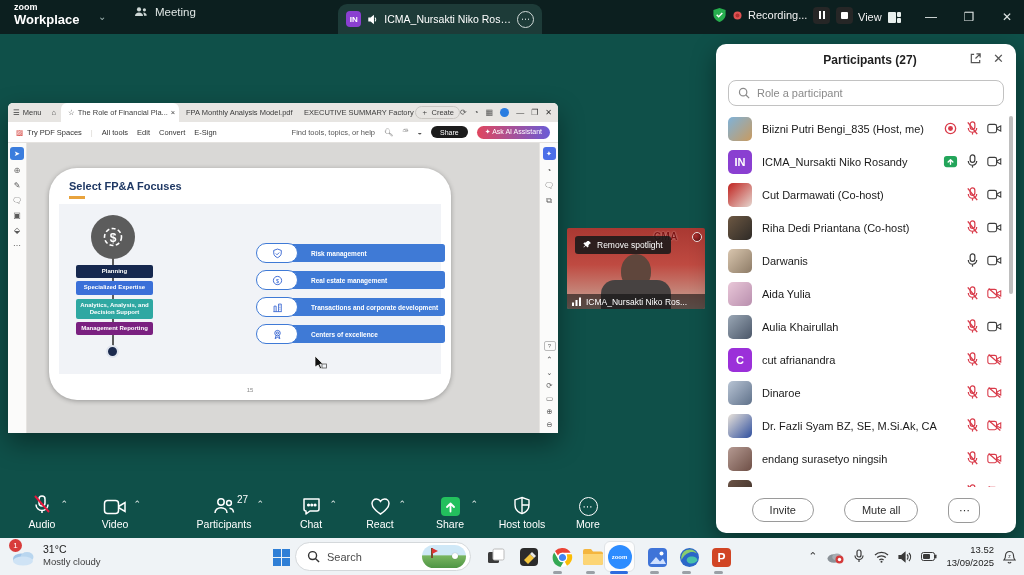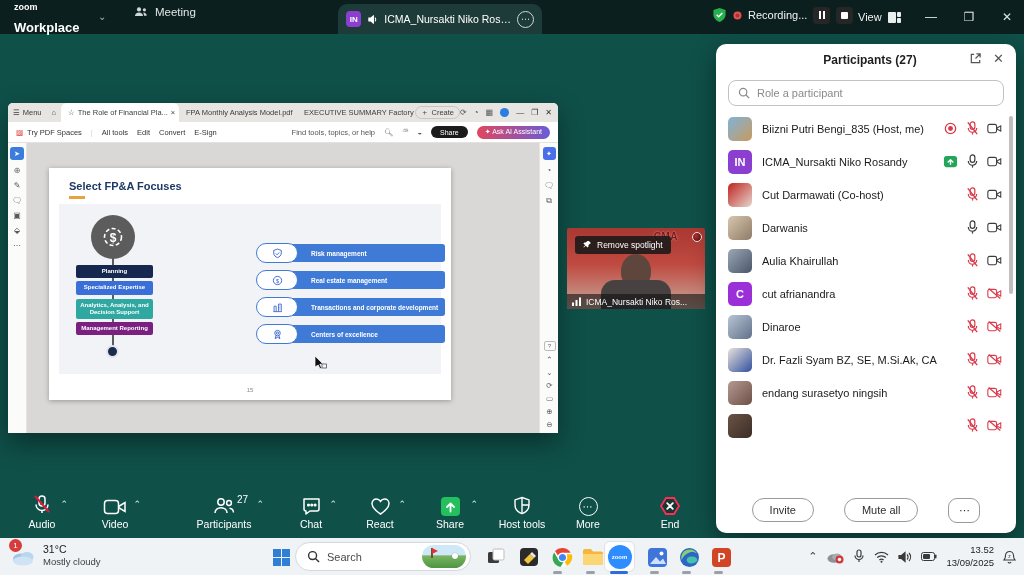--- a/index.html
+++ b/index.html
@@ -3,21 +3,21 @@
 <meta charset="utf-8">
 <style>
   * { margin:0; padding:0; box-sizing:border-box; }
   html,body { width:1024px; height:575px; overflow:hidden; }
   body { font-family:"Liberation Sans", sans-serif; position:relative; background:#0f5049; }
 
   
   .titlebar { position:absolute; top:0; left:0; width:1024px; height:34px; background:#0c1f1f; color:#e8eeec; z-index:50; }
   .brand { position:absolute; left:14px; top:3px; line-height:1; color:#fff; }
   .brand .z { font-size:9px; font-weight:700; display:block; }
-  .brand .w { font-size:13px; font-weight:700; display:block; margin-top:9px; }
+  .brand .w { font-size:13px; font-weight:700; display:block; margin-top:1px; }
   .brand-chev { position:absolute; left:98px; top:11px; color:#9fb3b0; font-size:10px; }
   .meeting-tab { position:absolute; left:134px; top:0; height:24px; display:flex; align-items:center; gap:7px; color:#dfe6e4; font-size:11.5px; }
   .active-tab { position:absolute; left:338px; top:4px; width:204px; height:30px; background:#1d3b38; border-radius:9px 9px 0 0; display:flex; align-items:center; gap:6px; padding:0 8px; }
   .in-chip { width:16px; height:16px; border-radius:4px; background:#8a3fd1; color:#fff; font-size:8px; font-weight:700; display:flex; align-items:center; justify-content:center; }
   .active-tab-label { color:#fff; font-size:10.5px; white-space:nowrap; overflow:hidden; text-overflow:ellipsis; width:132px; }
   .tab-ellipsis { width:17px; height:17px; border:1px solid #cfd8d6; border-radius:50%; color:#fff; font-size:9px; display:flex; align-items:center; justify-content:center; flex:none; }
   .rec-group { position:absolute; left:712px; top:0; height:30px; display:flex; align-items:center; gap:6px; }
   .rec-label { font-size:11px; color:#f2f2f2; }
   .chip-dark { width:17px; height:17px; background:#262626; border-radius:4px; display:flex; align-items:center; justify-content:center; gap:2px; }
   .pause-bar { width:2px; height:8px; background:#fff; }
@@ -39,21 +39,21 @@
   .pill-ai { background:linear-gradient(90deg,#e0465e,#6a5cd6); color:#fff; border-radius:9px; padding:2.5px 8px; font-size:7px; }
   .acro-body { position:absolute; top:40px; left:0; right:0; bottom:0; background:#d9d8d6; }
   .rail { position:absolute; top:0; bottom:0; width:19px; background:#fbfbfa; display:flex; flex-direction:column; align-items:center; gap:6px; padding-top:4px; font-size:8px; color:#5a5a5a; }
   .rail-left { left:0; border-right:1px solid #e6e4e1; }
   .rail-right { right:0; border-left:1px solid #e6e4e1; }
   .rail .sel { width:14px; height:13px; background:#3b7ddd; color:#fff; border-radius:3px; display:flex; align-items:center; justify-content:center; font-size:7px; }
   .rail-bottom { position:absolute; bottom:4px; left:0; width:19px; display:flex; flex-direction:column; align-items:center; gap:4px; font-size:7.5px; color:#5a5a5a; }
   .page-chip { width:12px; height:10px; border:1px solid #bbb; border-radius:2px; font-size:6px; display:flex; align-items:center; justify-content:center; color:#666; }
 
   
-  .slide { position:absolute; left:41px; top:25px; width:402px; height:232px; background:#fff; box-shadow:0 1px 5px rgba(0,0,0,.3); }
+  .slide { position:absolute; left:41px; top:25px; width:402px; height:232px; background:#fff; box-shadow:0 1px 5px rgba(0,0,0,.3);border-radius:28px; }
   .slide-title { position:absolute; left:20px; top:12px; font-size:11px; font-weight:700; color:#1f3864; }
   .slide-underline { position:absolute; left:20px; top:28px; width:16px; height:2.5px; background:#e8a33d; }
   .slide-panel { position:absolute; left:10px; right:10px; top:36px; bottom:26px; background:#f1f3f7; }
   .flow-circle { position:absolute; left:42px; top:47px; width:44px; height:44px; border-radius:50%; background:#5c5c5c; display:flex; align-items:center; justify-content:center; z-index:2; }
   .flow-line { position:absolute; left:63px; top:88px; width:2px; height:96px; background:#5c5c5c; }
   .flow-box { position:absolute; left:27px; width:77px; color:#fff; font-size:6px; font-weight:700; display:flex; align-items:center; justify-content:center; text-align:center; border-radius:2px; z-index:2; line-height:1.25; padding:1px 2px; }
   .flow-dot { position:absolute; left:57px; top:177px; width:13px; height:13px; border-radius:50%; background:#1b2a4e; border:2px solid #dfe4ee; z-index:2; }
   .pill-row { position:absolute; left:207px; right:6px; height:20px; }
   .pill-bar { position:absolute; left:18px; right:0; top:1px; bottom:1px; background:#3f7ad6; border-radius:10px 3px 3px 10px; }
   .pill-cap { position:absolute; left:0; top:0; width:42px; height:20px; background:#fff; border:1.5px solid #3f7ad6; border-radius:11px; display:flex; align-items:center; justify-content:center; z-index:2; }
@@ -444,34 +444,75 @@
           </span>
           <span class="p-ic">
             <svg viewBox="0 0 18 14" fill="none" stroke="#3c3c3c" stroke-width="1.3">
               <rect x="1" y="2" width="10.5" height="10" rx="2.2"></rect>
               <path d="M11.5 6.8L16.5 3.8v6.4l-5-3"></path>
             </svg>
           </span>
         </span>
     </div>
     <div class="p-row">
+      <span class="p-avatar" style="background: linear-gradient(135deg, rgb(109, 88, 67), rgb(46, 42, 38));"></span>
+      <span class="p-name">Riha Dedi Priantana (Co-host)</span>
+      <span class="p-icons">
+          <span class="p-ic">
+            <svg viewBox="0 0 16 16" fill="none" stroke="#d93b4a" stroke-width="1.3">
+              <rect x="5.5" y="1" width="5" height="8" rx="2.5"></rect>
+              <path d="M3.5 7.5a4.5 4.5 0 0 0 9 0"></path>
+              <path d="M8 12v2.5"></path>
+              <path d="M3 1.5l10 12.5" stroke-width="1.5"></path>
+            </svg>
+          </span>
+          <span class="p-ic">
+            <svg viewBox="0 0 18 14" fill="none" stroke="#3c3c3c" stroke-width="1.3">
+              <rect x="1" y="2" width="10.5" height="10" rx="2.2"></rect>
+              <path d="M11.5 6.8L16.5 3.8v6.4l-5-3"></path>
+            </svg>
+          </span>
+        </span>
+    </div>
+    <div class="p-row">
       <span class="p-avatar" style="background: linear-gradient(135deg, rgb(217, 198, 174), rgb(141, 123, 102));"></span>
       <span class="p-name">Darwanis</span>
       <span class="p-icons">
           <span class="p-ic">
             <svg viewBox="0 0 16 16" fill="none" stroke="#3c3c3c" stroke-width="1.3">
               <rect x="5.5" y="1" width="5" height="8" rx="2.5"></rect>
               <path d="M3.5 7.5a4.5 4.5 0 0 0 9 0"></path>
               <path d="M8 12v2.5"></path>
             </svg>
           </span>
           <span class="p-ic">
             <svg viewBox="0 0 18 14" fill="none" stroke="#3c3c3c" stroke-width="1.3">
               <rect x="1" y="2" width="10.5" height="10" rx="2.2"></rect>
               <path d="M11.5 6.8L16.5 3.8v6.4l-5-3"></path>
+            </svg>
+          </span>
+        </span>
+    </div>
+    <div class="p-row">
+      <span class="p-avatar" style="background: linear-gradient(135deg, rgb(233, 199, 216), rgb(185, 143, 174));"></span>
+      <span class="p-name">Aida Yulia</span>
+      <span class="p-icons">
+          <span class="p-ic">
+            <svg viewBox="0 0 16 16" fill="none" stroke="#d93b4a" stroke-width="1.3">
+              <rect x="5.5" y="1" width="5" height="8" rx="2.5"></rect>
+              <path d="M3.5 7.5a4.5 4.5 0 0 0 9 0"></path>
+              <path d="M8 12v2.5"></path>
+              <path d="M3 1.5l10 12.5" stroke-width="1.5"></path>
+            </svg>
+          </span>
+          <span class="p-ic">
+            <svg viewBox="0 0 18 14" fill="none" stroke="#d93b4a" stroke-width="1.3">
+              <rect x="1" y="2" width="10.5" height="10" rx="2.2"></rect>
+              <path d="M11.5 6.8L16.5 3.8v6.4l-5-3"></path>
+              <path d="M2 1l14 12" stroke-width="1.5"></path>
             </svg>
           </span>
         </span>
     </div>
     <div class="p-row">
       <span class="p-avatar" style="background: linear-gradient(135deg, rgb(154, 167, 181), rgb(74, 86, 104));"></span>
       <span class="p-name">Aulia Khairullah</span>
       <span class="p-icons">
           <span class="p-ic">
             <svg viewBox="0 0 16 16" fill="none" stroke="#d93b4a" stroke-width="1.3">
@@ -679,29 +720,20 @@
         </svg>
     </div>
     <div class="ctl-label">Host tools</div>
   </div>
   <div class="ctl" style="left:556px;width:64px">
     <div class="ctl-icon">
         <span class="more-circ">⋯</span>
       </div>
     <div class="ctl-label">More</div>
   </div>
-  <div class="ctl" style="left:638px;width:64px">
-    <div class="ctl-icon">
-      <svg width="22" height="20" viewBox="0 0 22 20" fill="none">
-          <polygon points="7,2 15,2 20,10 15,18 7,18 2,10" stroke="#ff2d55" stroke-width="1.8" fill="rgba(40,8,16,.35)"></polygon>
-          <path d="M8.2 7.2l5.6 5.6M13.8 7.2l-5.6 5.6" stroke="#fff" stroke-width="1.8" stroke-linecap="round"></path>
-        </svg>
-    </div>
-    <div class="ctl-label">End</div>
-  </div>
 </div>
 
 <div class="taskbar">
   <div class="weather">
     <span class="w-icon">
       <span class="w-badge">1</span>
       <svg width="26" height="26" viewBox="0 0 26 26">
           <ellipse cx="11" cy="17" rx="8" ry="5.5" fill="#9fc4e8"></ellipse>
           <ellipse cx="17" cy="15" rx="6.5" ry="5" fill="#b9d6ef"></ellipse>
           <ellipse cx="13" cy="19" rx="10" ry="4.5" fill="#cfe3f5"></ellipse>

